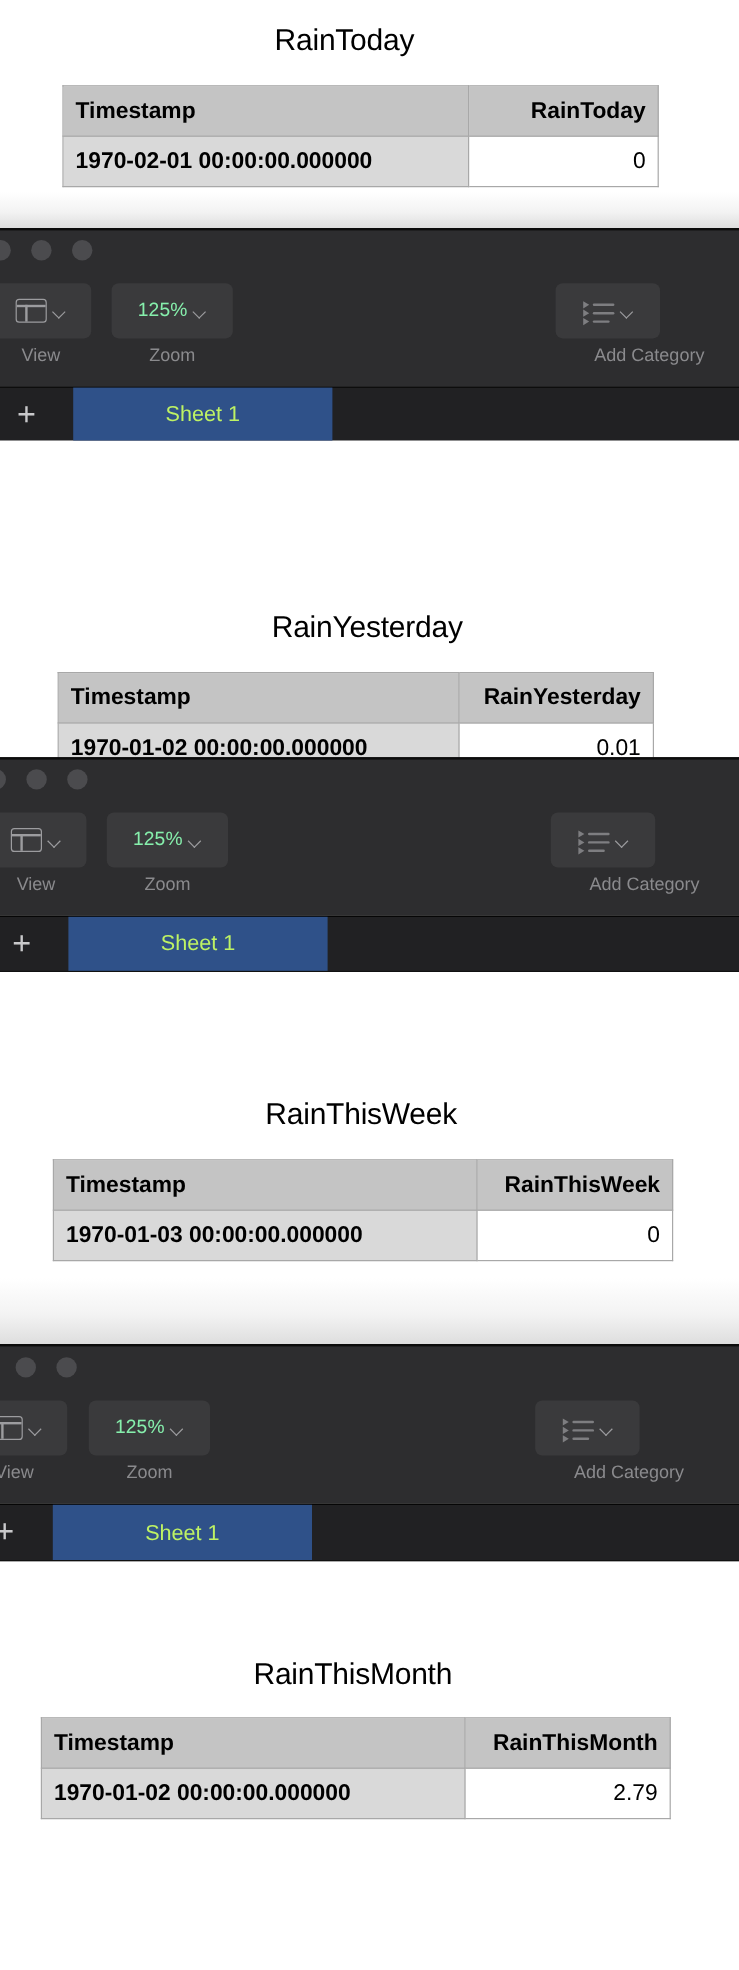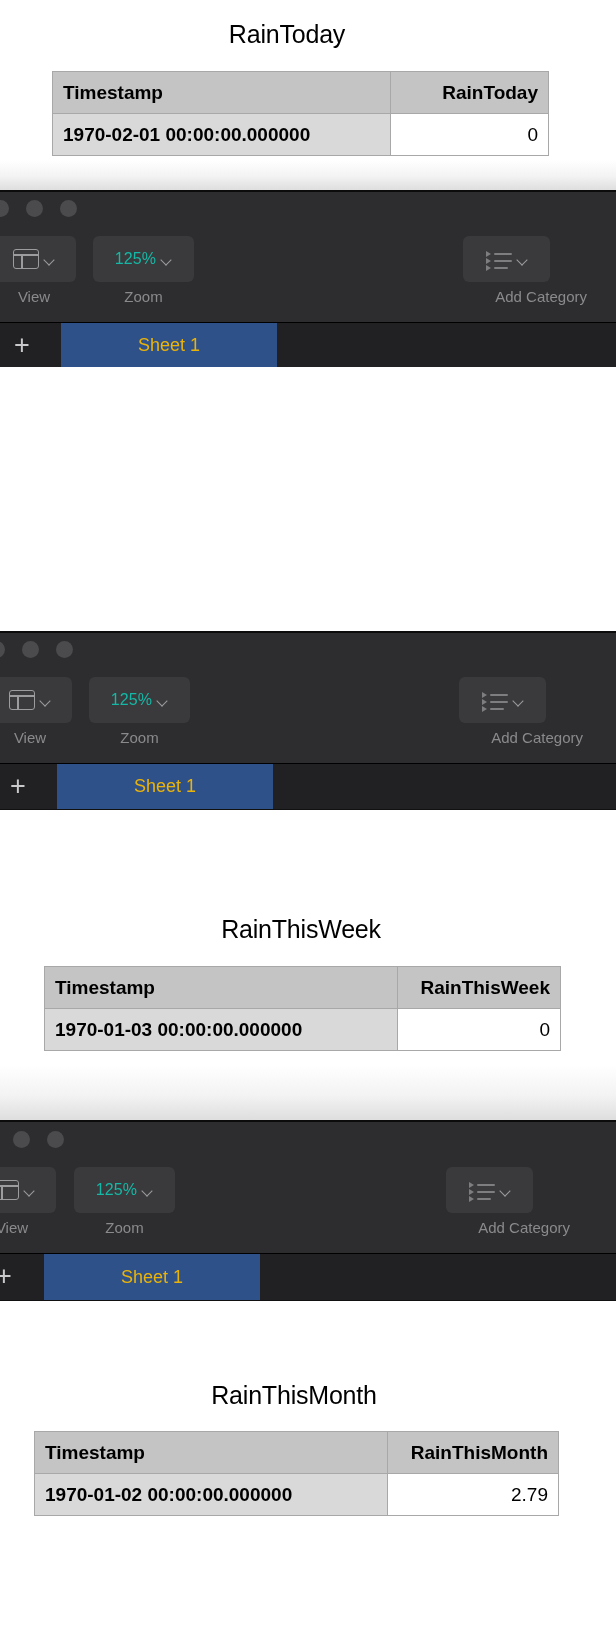--- a/index.html
+++ b/index.html
@@ -87,21 +87,21 @@
     gap:5px;
   }
   .tb-label{
     position:absolute;
     font-size:15px;
     color:#8a8a8d;
     white-space:nowrap;
     text-align:center;
   }
   .zoom-val{
-    font-size:16px;color:#14b8a6;font-weight:400;letter-spacing:0.1px;
+    font-size:16px;color:#86efac;font-weight:400;letter-spacing:0.1px;
   }
   .chev{display:inline-block;width:11px;height:11px;position:relative;}
   .chev::before{
     content:"";position:absolute;left:1px;top:2px;
     width:7px;height:7px;
     border-right:1.6px solid #9c9c9f;
     border-bottom:1.6px solid #9c9c9f;
     transform:rotate(45deg);
   }
   .icon-view{width:26px;height:20px;border:1.6px solid #9c9c9f;border-radius:3px;position:relative;box-sizing:border-box;}
@@ -122,21 +122,21 @@
     position:absolute;
     color:#c9c9cb;
     font-size:27px;
     font-weight:300;
     line-height:1;
     text-align:center;
   }
   .sheet-tab{
     position:absolute;
     background:#2f5189;
-    color:#eab308;
+    color:#bef264;
     font-size:18px;
     display:flex;align-items:center;justify-content:center;
   }
 </style>
 </head>
 <body>
 
 <div class="screen-section" style="top:0px;height:367px;">
 
   <div class="doc-canvas" style="height:190px;">
@@ -193,20 +193,39 @@
   </div>
 
   <div class="tabbar" style="top:322px;height:45px;">
     <div class="tab-plus" style="left:4px;top:9px;width:36px;">+</div>
     <div class="sheet-tab" style="left:61px;top:0px;width:216px;height:45px;">Sheet 1</div>
   </div>
 </div>
 
 <div class="screen-section" style="top:441px;height:372px;">
 
+  <div class="doc-canvas" style="height:190px;">
+    <div class="tbl-title" style="left:0;top:68px;width:612px;">RainYesterday</div>
+
+    <table class="data-table" style="left:48px;top:119px;width:496px;">
+      <thead>
+        <tr>
+          <th style="width:334px;">Timestamp</th>
+          <th class="num-head" style="width:162px;">RainYesterday</th>
+        </tr>
+      </thead>
+      <tbody>
+        <tr>
+          <td class="ts-cell">1970-01-02 00:00:00.000000</td>
+          <td class="val-cell">0.01</td>
+        </tr>
+      </tbody>
+    </table>
+    <div class="canvas-fade" style="top:206px;height:24px;"></div>
+  </div>
 
   <div class="chrome" style="top:190px;height:132px;">
     <div class="chrome-topline"></div>
 
     <div class="traffic" style="left:-12px;top:10px;"></div>
     <div class="traffic" style="left:22px;top:10px;"></div>
     <div class="traffic" style="left:56px;top:10px;"></div>
 
     <div class="tb-btn" style="left:-12px;top:46px;width:84px;height:46px;">
       <span class="icon-view"></span>

